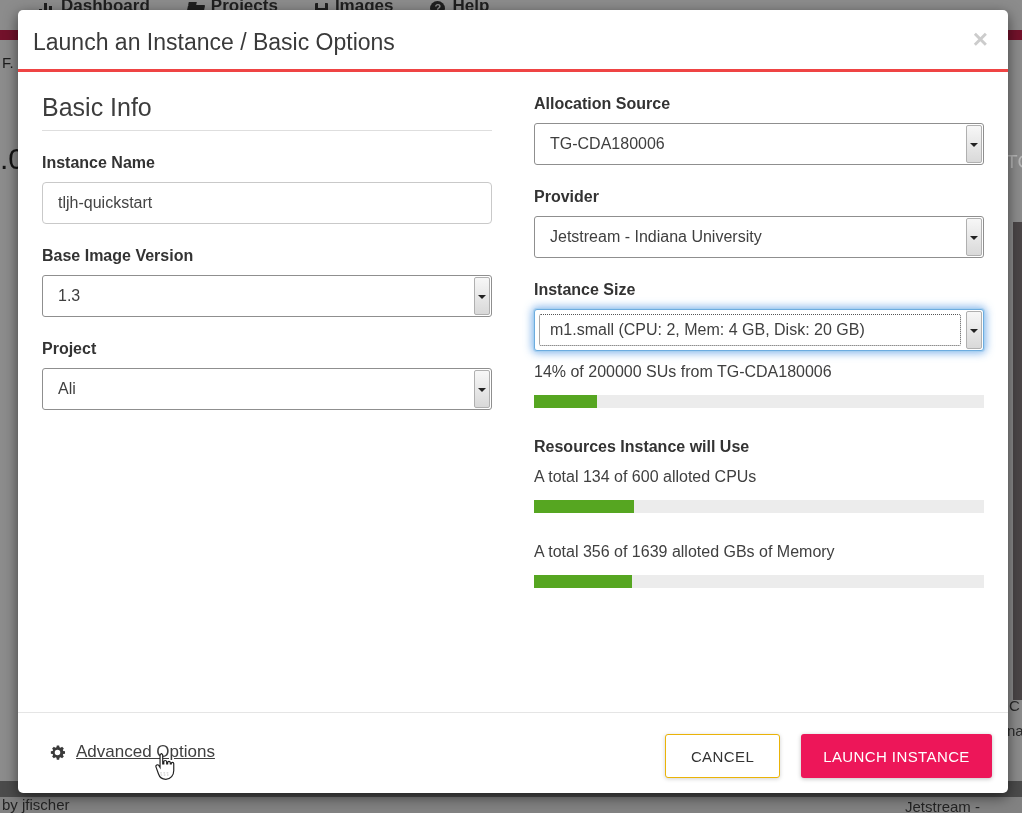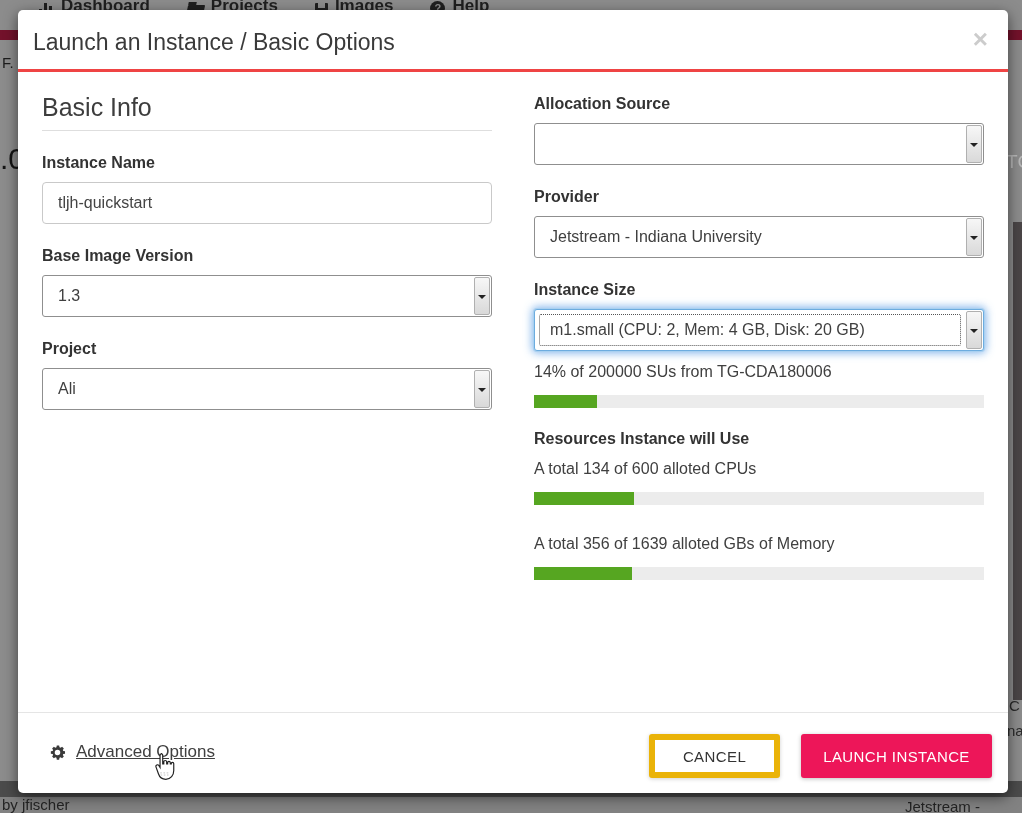--- a/index.html
+++ b/index.html
@@ -57,33 +57,33 @@
   .select .val { position:absolute; left:15px; top:0; line-height:40px; white-space:nowrap; }
   .select .arrow { position:absolute; top:1px; right:1px; bottom:1px; width:16px; border:1px solid #b0b0b0;
                    border-radius:2px; background:linear-gradient(#f7f7f7,#d9d9d9); }
   .select .arrow:after { content:""; position:absolute; left:3px; top:17px; border:4px solid transparent;
                          border-top-color:#222; }
   .select.focused { border-color:#6cacdf; box-shadow:0 0 0 1px #a9d0f0, 0 0 9px 2px rgba(96,160,230,.8); }
   .select .dotted { position:absolute; left:4px; top:4px; right:22px; bottom:4px; border:1px dotted #555;
                     border-radius:2px; }
   .res-h { font-size:16px; font-weight:700; color:#333; }
   .res-h.first { margin-top:24px; }
-  .res-h.second { margin-top:22px; }
+  .res-h.second { margin-top:30px; }
   .res-p { font-size:16px; color:#404040; margin-top:12px; }
   .res-p.second { margin-top:30px; }
   .progress { margin-top:14px; width:100%; height:13px; background:#ececec; }
   .progress .fill { height:100%; background:#56a621; }
   .modal-footer { position:absolute; left:0; bottom:0; width:100%; height:81px; border-top:1px solid #e5e5e5; }
   .adv { position:absolute; left:30px; top:29px; display:flex; align-items:center; gap:9px; cursor:pointer; }
   .adv span { font-size:17px; color:#404040;text-decoration:underline; }
   .btns { position:absolute; right:16px; top:21px; display:flex; gap:21px; }
   .btn { height:44px; border-radius:3px; font-size:15px; letter-spacing:.4px; font-weight:500;
          display:flex; align-items:center; justify-content:center; cursor:pointer;
          font-family:"Liberation Sans", sans-serif; }
-  .btn-cancel { width:131px; background:#fff; border:6px solid #eab308; color:#333;
+  .btn-cancel { width:115px; background:#fff; border:1px solid #eab308; color:#333;
                 box-shadow:0 1px 4px rgba(0,0,0,.18); }
   .btn-launch { width:191px; background:#ed1659; border:none; color:#fff;
                 box-shadow:0 1px 4px rgba(0,0,0,.25); }
   .cursor-hand { position:absolute; left:150px; top:752px; width:28px; height:30px; pointer-events:none; }
 </style>
 </head>
 <body>
 
 <div class="page">
   <div class="navbar">
@@ -159,20 +159,21 @@
           <span class="arrow"></span>
         </div>
       </div>
     </div>
 
     <div class="col">
 
       <div class="form-group">
         <label>Allocation Source</label>
         <div class="select">
+          <span class="val">TG-CDA180006</span>
           <span class="arrow"></span>
         </div>
       </div>
 
       <div class="form-group">
         <label>Provider</label>
         <div class="select">
           <span class="val">Jetstream - Indiana University</span>
           <span class="arrow"></span>
         </div>

